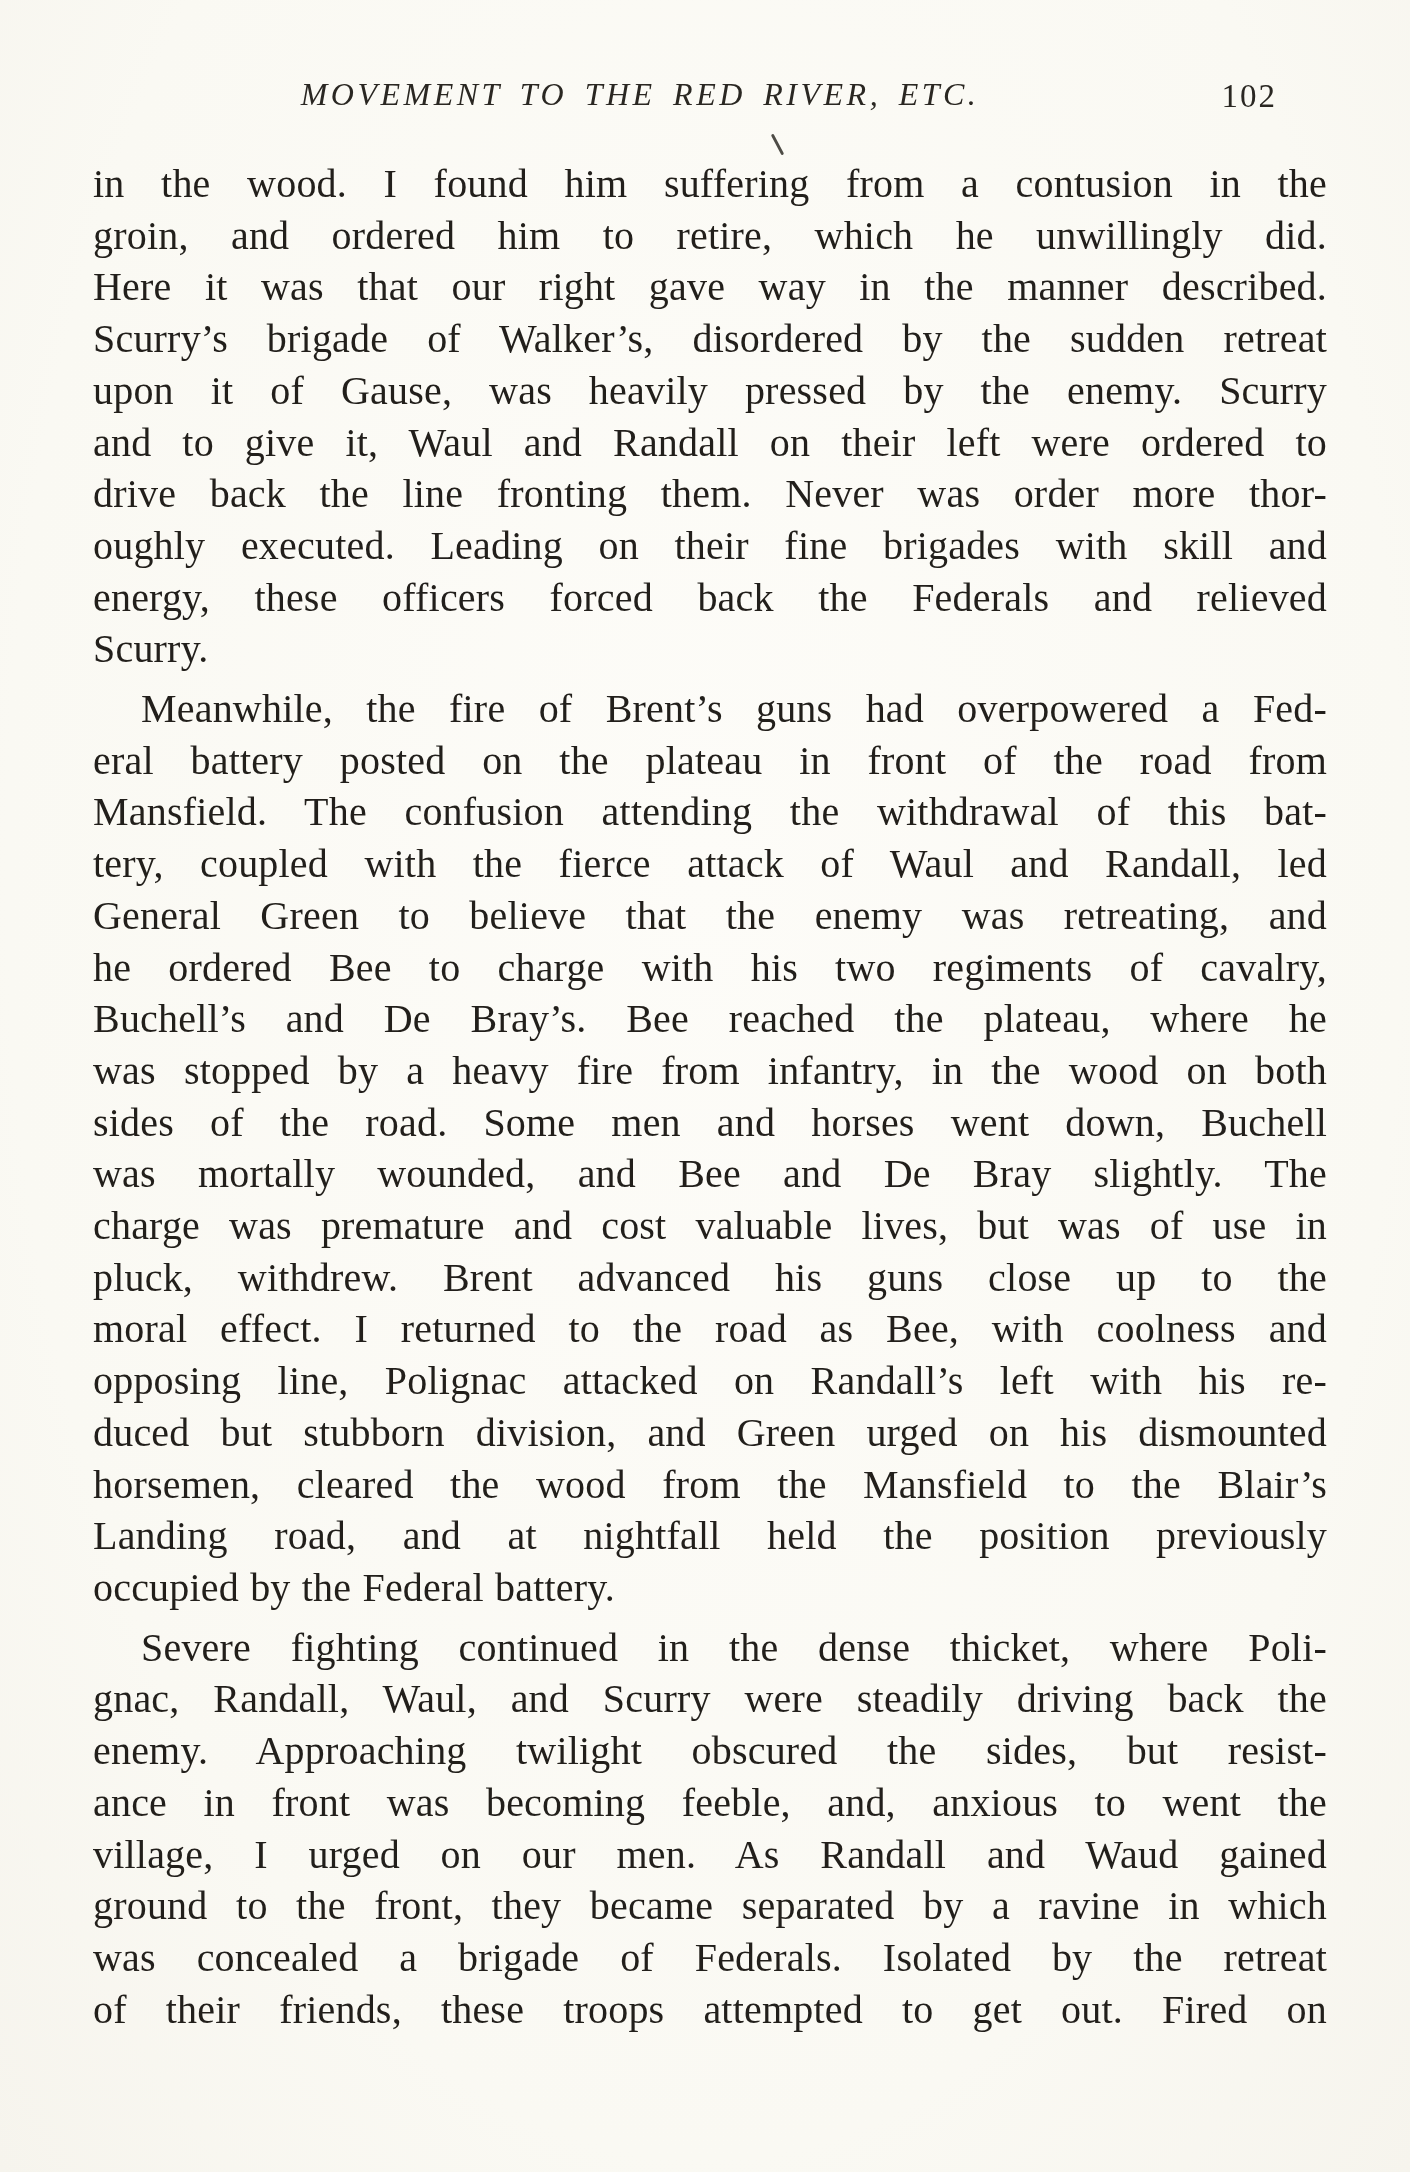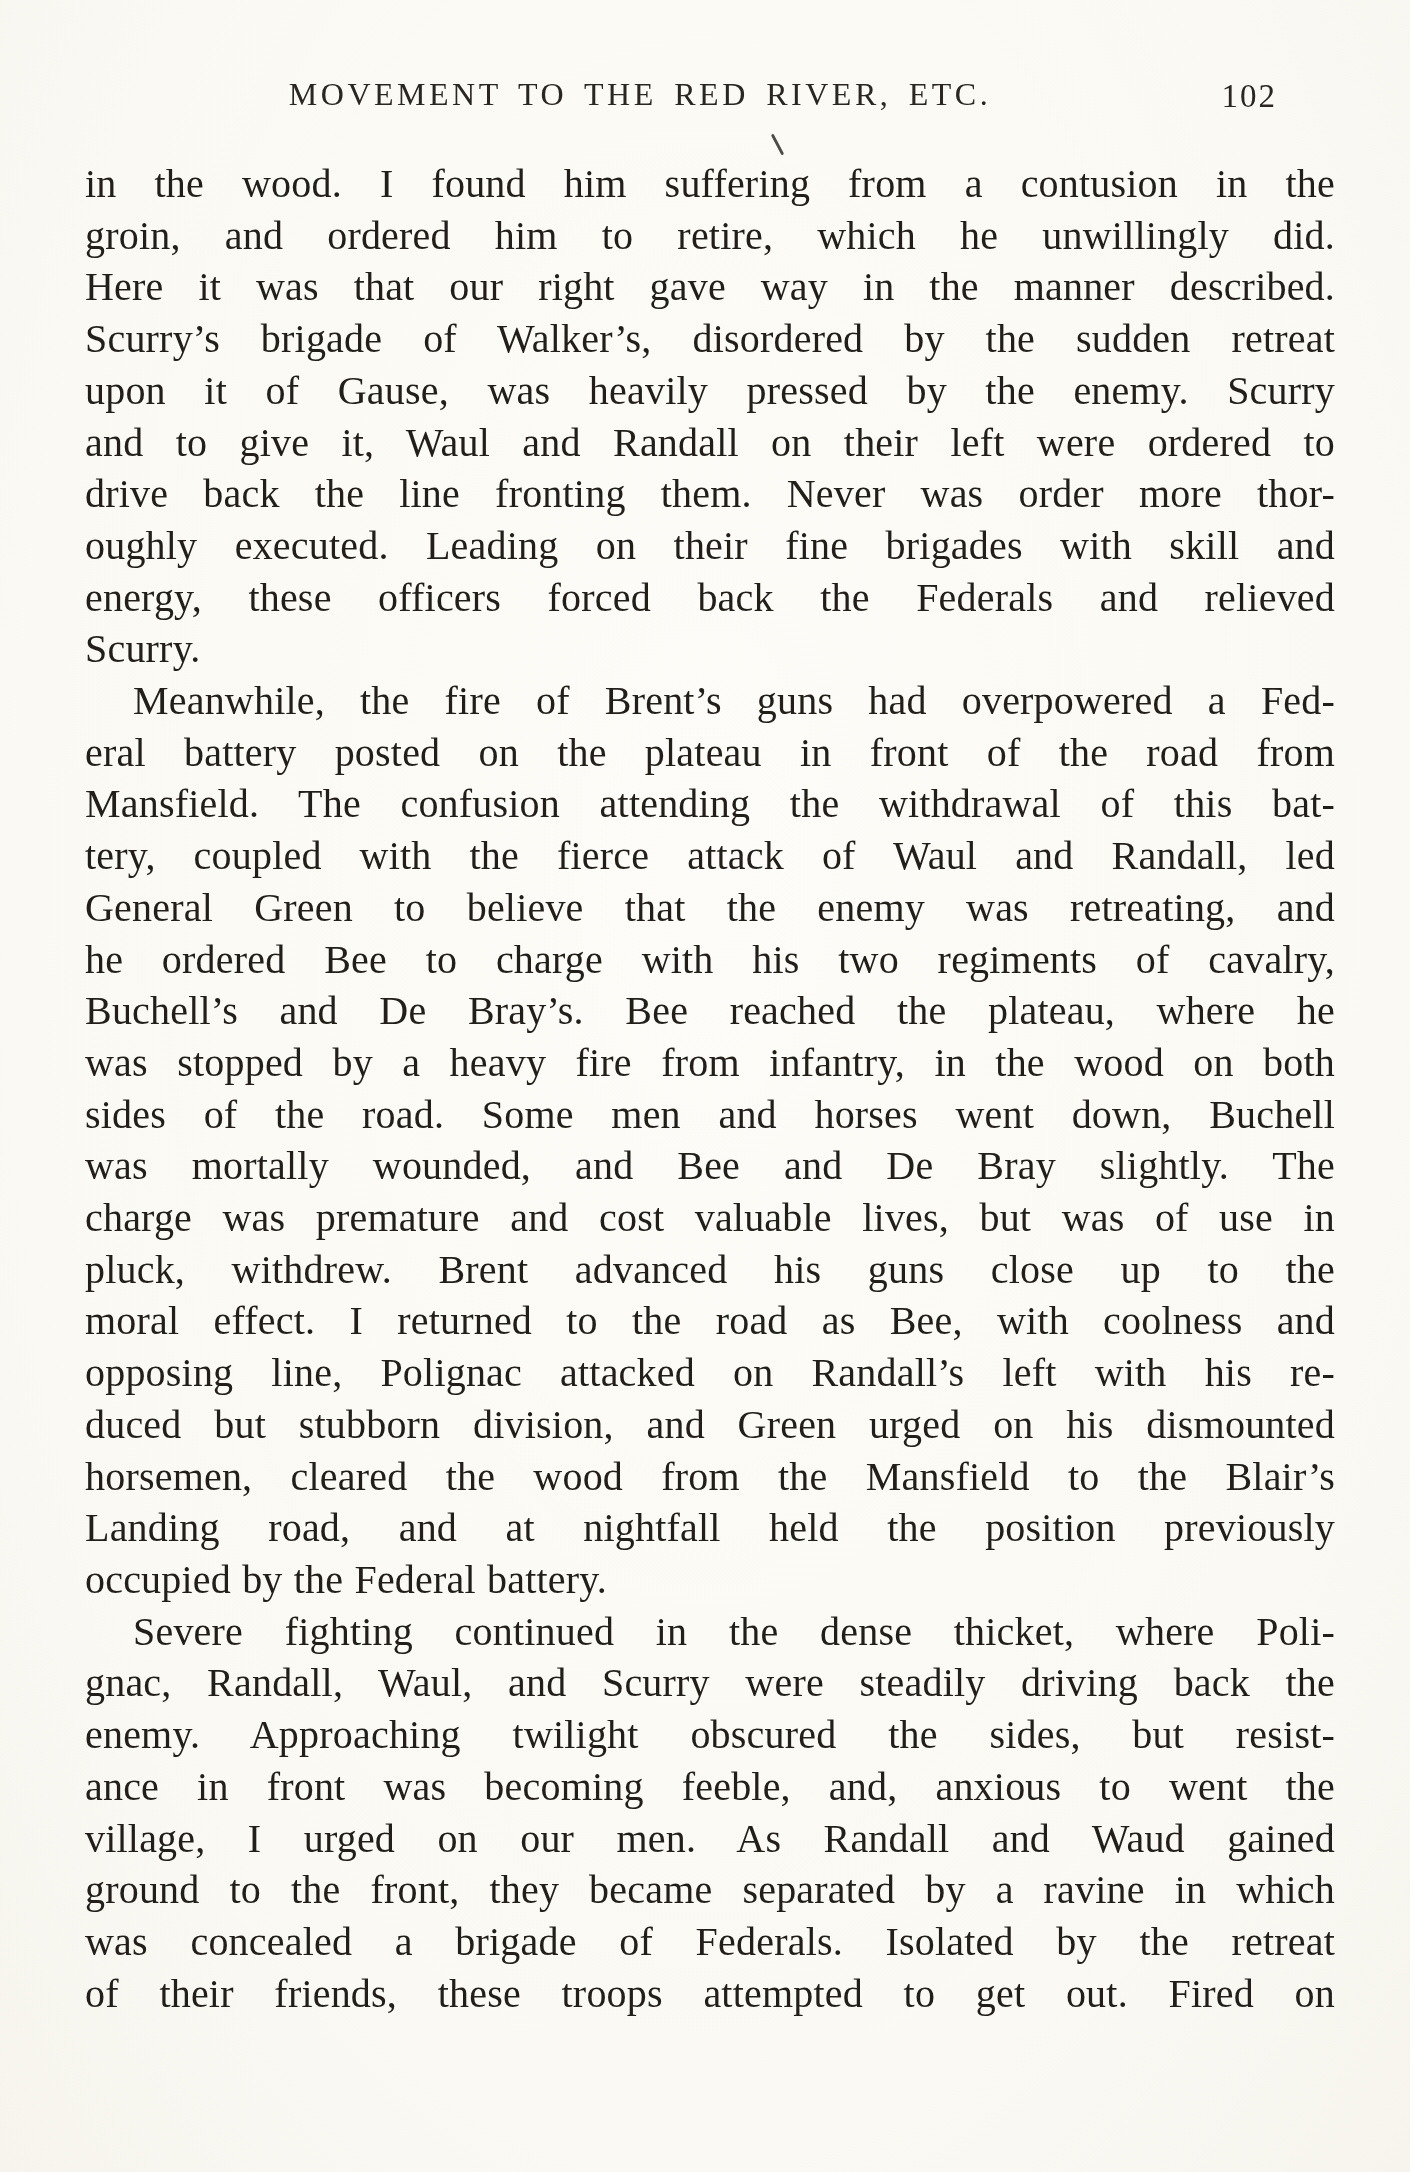--- a/index.html
+++ b/index.html
@@ -32,38 +32,39 @@
     height: 46px;
   }
   .running-head {
     font-size: 32px;
     letter-spacing: 3.5px;
     word-spacing: 6px;
     text-align: center;
     position: relative;
     left: -70px;
     color: #2a2722;
+    font-style: italic;
   }
   .page-number {
     position: absolute;
     top: 2px;
     right: 58px;
     font-size: 33px;
     letter-spacing: 2px;
     color: #2a2722;
   }
   .body-text {
     margin-top: 36px;
     font-size: 40px;
     line-height: 51.7px;
     word-spacing: 1px;
     letter-spacing: 0.2px;
   }
   .paragraph {
-    margin: 0;
+    margin: 8px;
   }
   .line {
     text-align: justify;
     text-align-last: justify;
     white-space: normal;
   }
   .line.last {
     text-align: left;
     text-align-last: left;
   }

